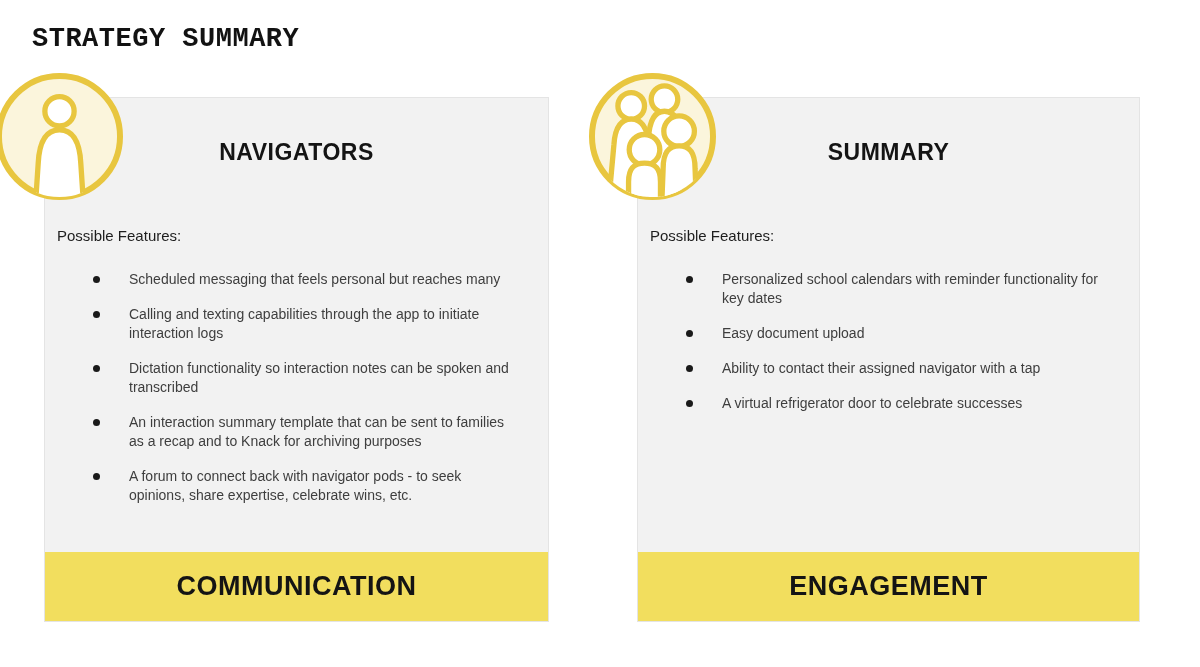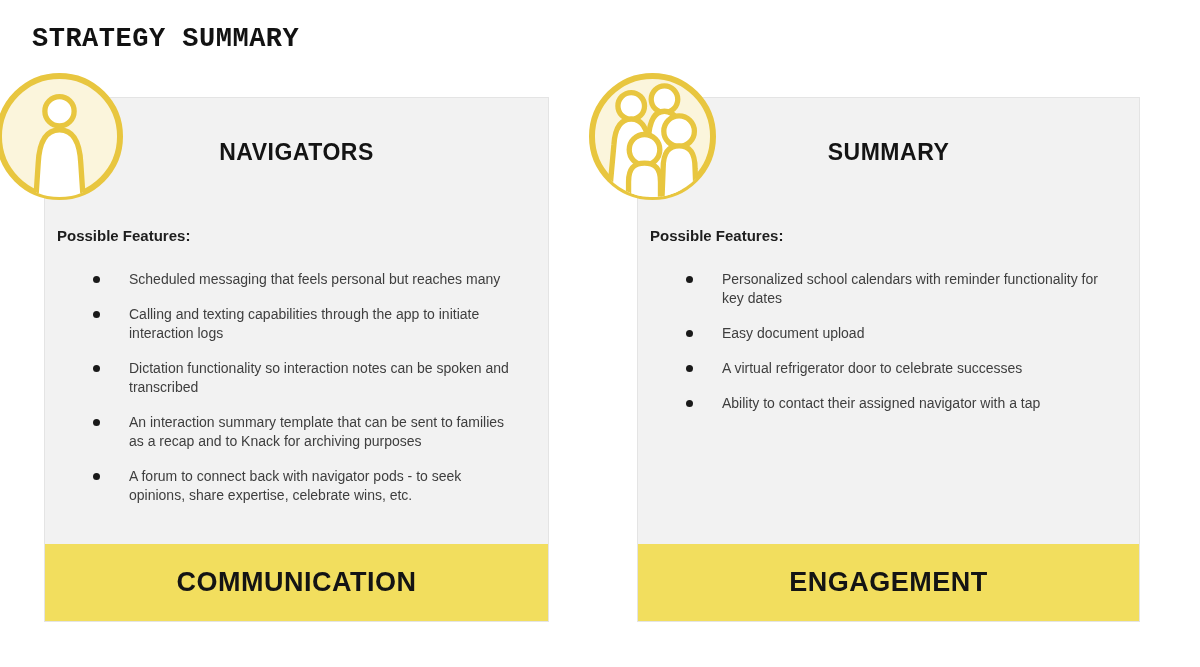--- a/index.html
+++ b/index.html
@@ -42,21 +42,21 @@
     text-align: center;
     font-size: 23px;
     font-weight: 800;
     letter-spacing: 0.5px;
     color: #141414;
     line-height: 28px;
   }
   .features-label {
     margin: 61px 0 14px 12px;
     font-size: 15px;
-    font-weight: 700;
+    font-weight: 400;
     color: #1e1e1e;
   }
   .features-list {
     list-style: none;
     margin: 12px;
     padding: 0;
   }
   .features-list li {
     position: relative;
     padding-left: 72px;
@@ -71,21 +71,21 @@
     position: absolute;
     left: 36px;
     top: 6px;
     width: 7px;
     height: 7px;
     border-radius: 50%;
     background: #1a1a1a;
   }
   .card-footer {
     margin-top: auto;
-    height: 77px;
+    height: 69px;
     background: #F2DE5E;
     display: flex;
     align-items: center;
     justify-content: center;
     font-size: 27px;
     font-weight: 800;
     letter-spacing: 0.5px;
     color: #141414;
   }
   .icon-badge {
@@ -154,19 +154,19 @@
           <circle cx="44" cy="60" r="11.5"></circle>
           <path d="M 32 100 L 32 84 C 32 73 37 70 44 70 C 51 70 56 73 56 84 L 56 100 Z"></path>
         </g>
       </svg>
     </div>
     <div class="card-header">SUMMARY</div>
     <div class="features-label">Possible Features:</div>
     <ul class="features-list">
         <li>Personalized school calendars with reminder functionality for key dates</li>
         <li>Easy document upload</li>
+        <li>Ability to contact their assigned navigator with a tap</li>
         <li>A virtual refrigerator door to celebrate successes</li>
-        <li>Ability to contact their assigned navigator with a tap</li>
       </ul>
     <div class="card-footer">ENGAGEMENT</div>
   </div>
 
 </div>
 
 </body></html>

